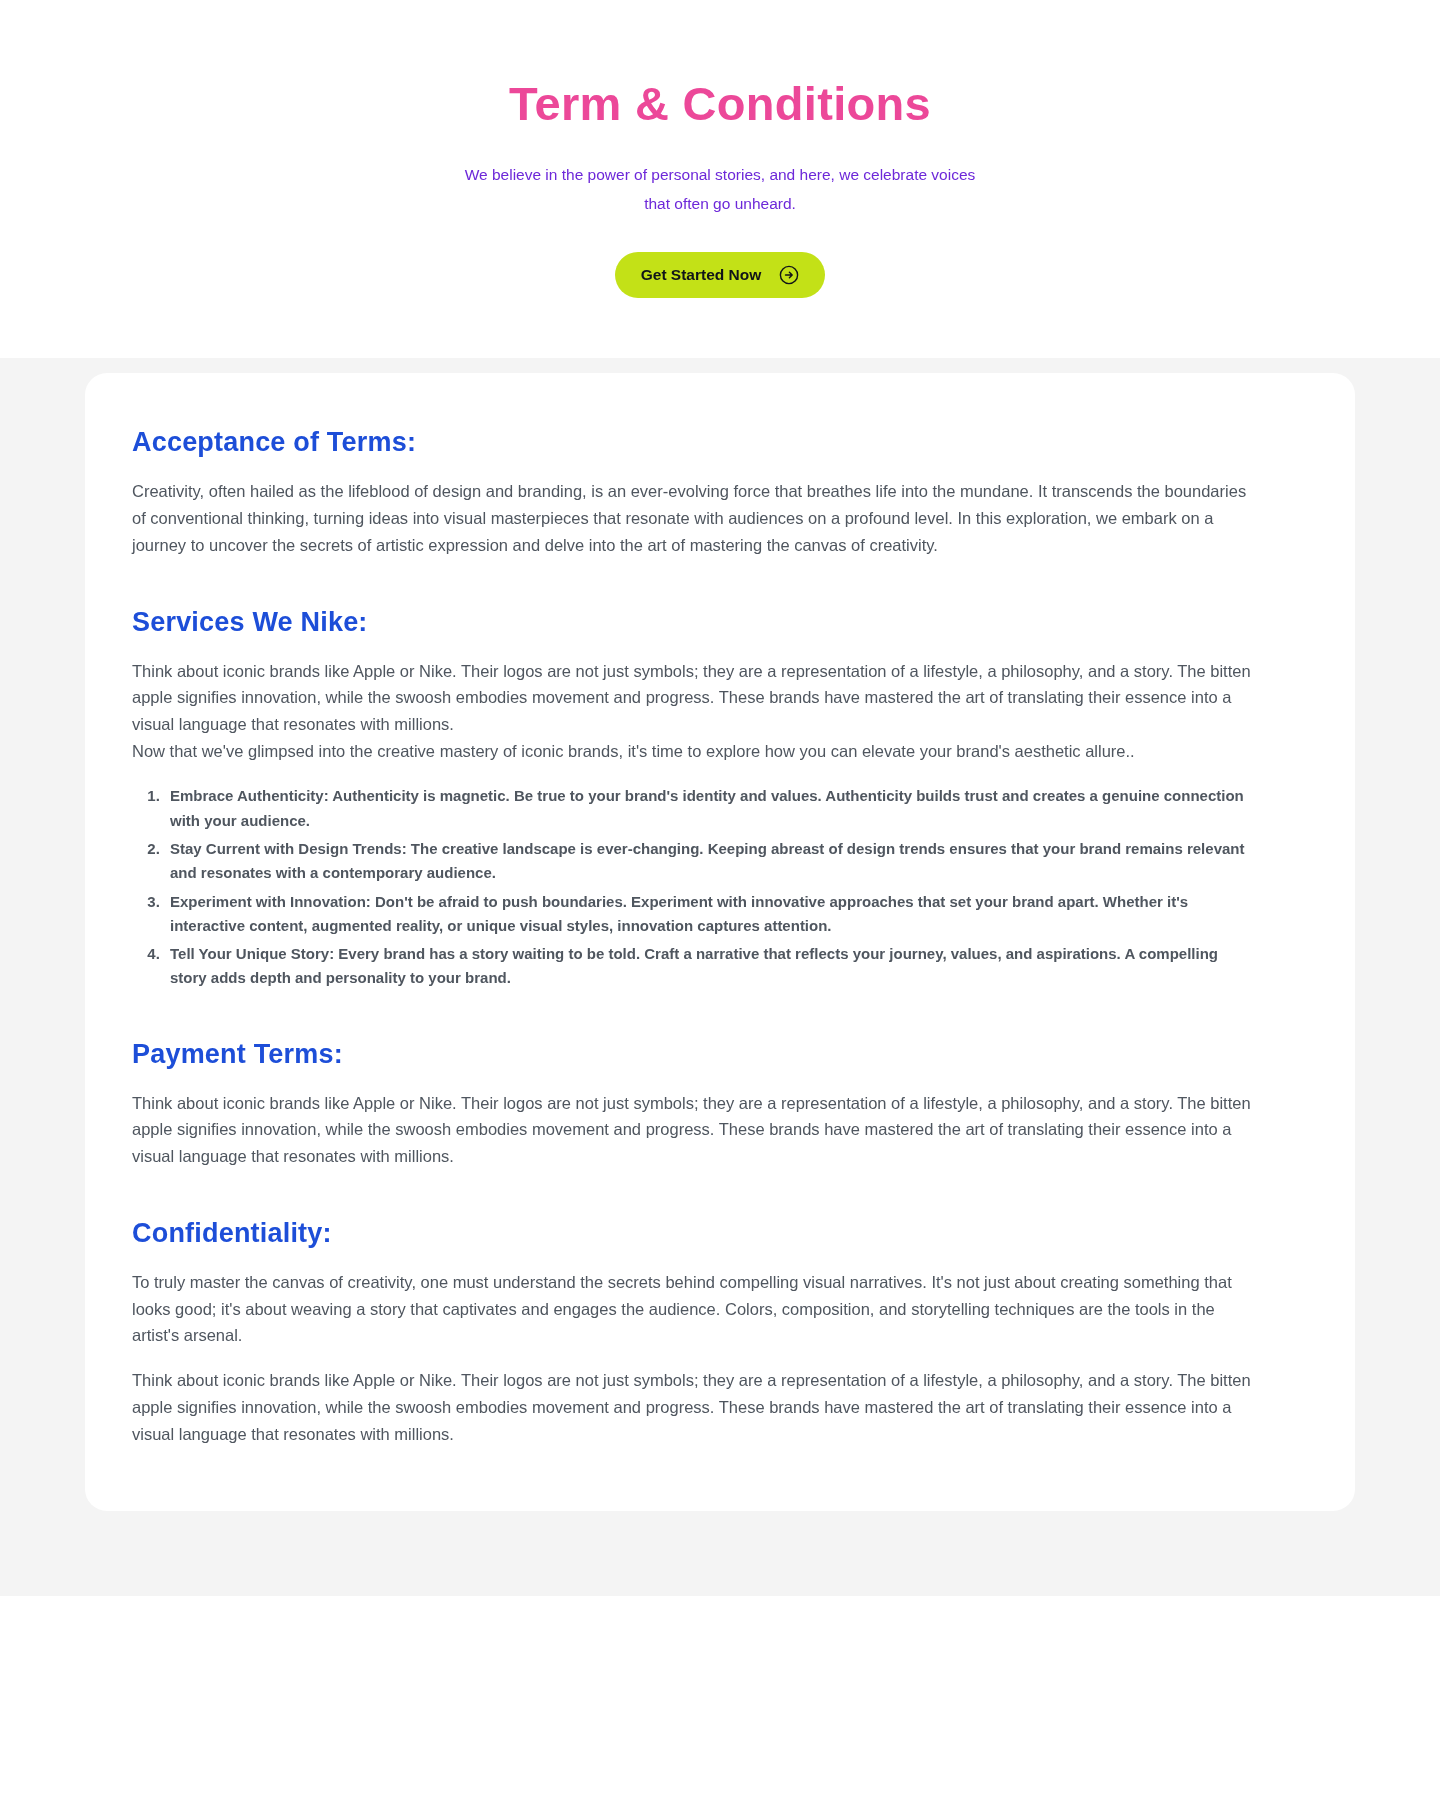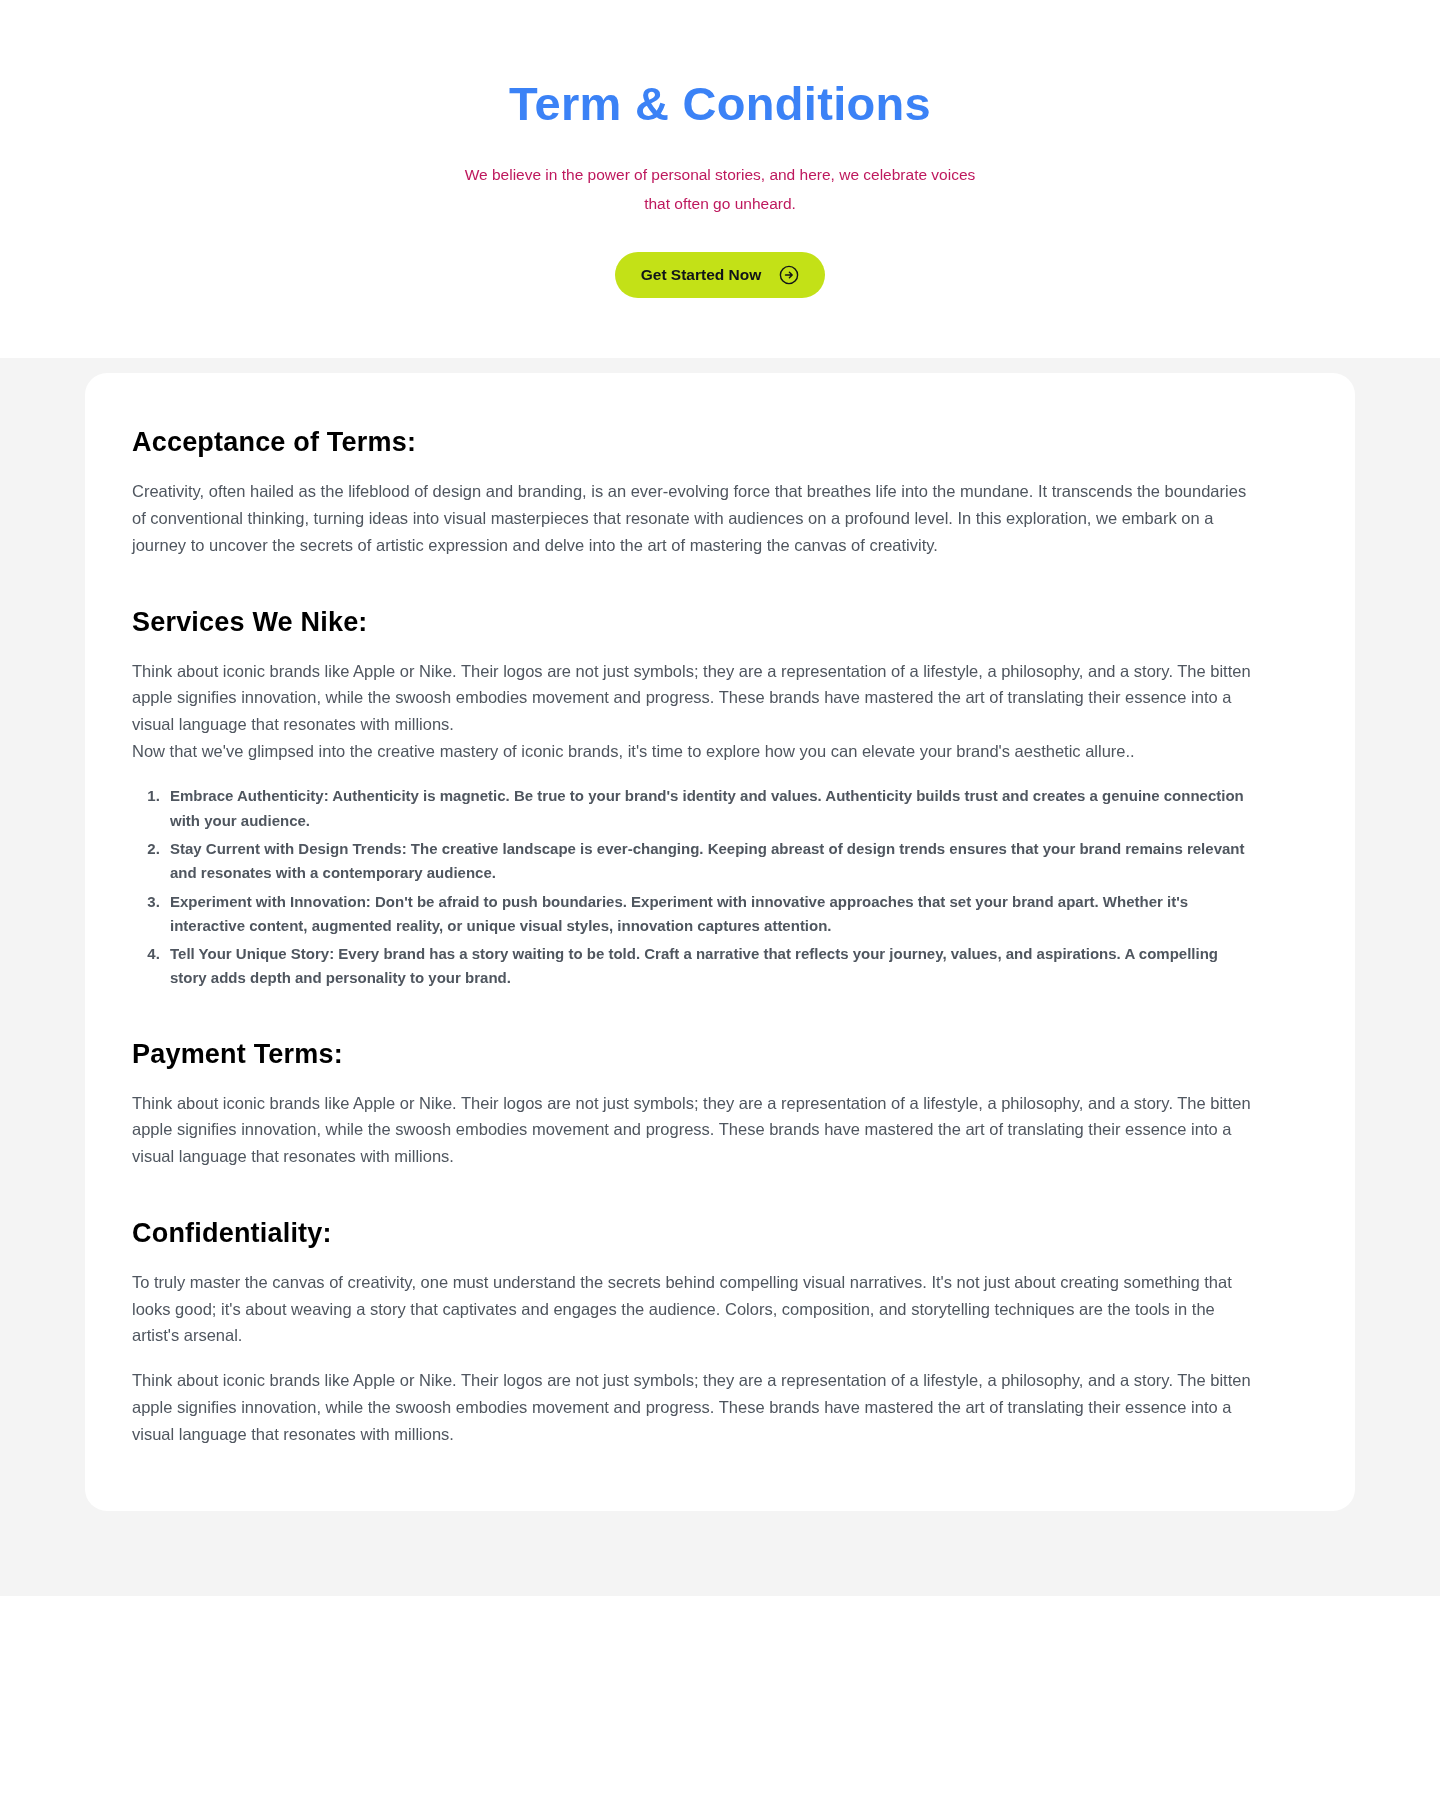--- a/index.html
+++ b/index.html
@@ -15,27 +15,27 @@
   .hero {
     background: #ffffff;
     text-align: center;
     padding: 76px 20px 60px;
   }
   .hero h1 {
     margin: 0 0 30px;
     font-size: 47px;
     font-weight: 800;
     letter-spacing: 0.3px;
-    color: #3b82f6;
+    color: #ec4899;
   }
   .hero .subtitle {
     margin: 0 auto 34px;
     font-size: 15.5px;
     line-height: 1.85;
-    color: #be185d;
+    color: #6d28d9;
     max-width: 560px;
   }
   .cta {
     display: inline-flex;
     align-items: center;
     gap: 18px;
     background: #c3e117;
     color: #101418;
     border: none;
     border-radius: 26px;
@@ -55,21 +55,21 @@
   .card {
     background: #ffffff;
     border-radius: 22px;
     padding: 54px 47px 64px;
   }
   .card h2 {
     margin: 48px 0 20px;
     font-size: 27px;
     font-weight: 700;
     letter-spacing: 0.2px;
-    color: #000000;
+    color: #1d4ed8;
   }
   .card section:first-child h2 { margin-top: 0; }
   .card p {
     margin: 0 0 18px;
     max-width: 1130px;
     font-size: 16.5px;
     line-height: 1.62;
     color: #4f565f;
   }
   .card p:last-child { margin-bottom: 0; }

